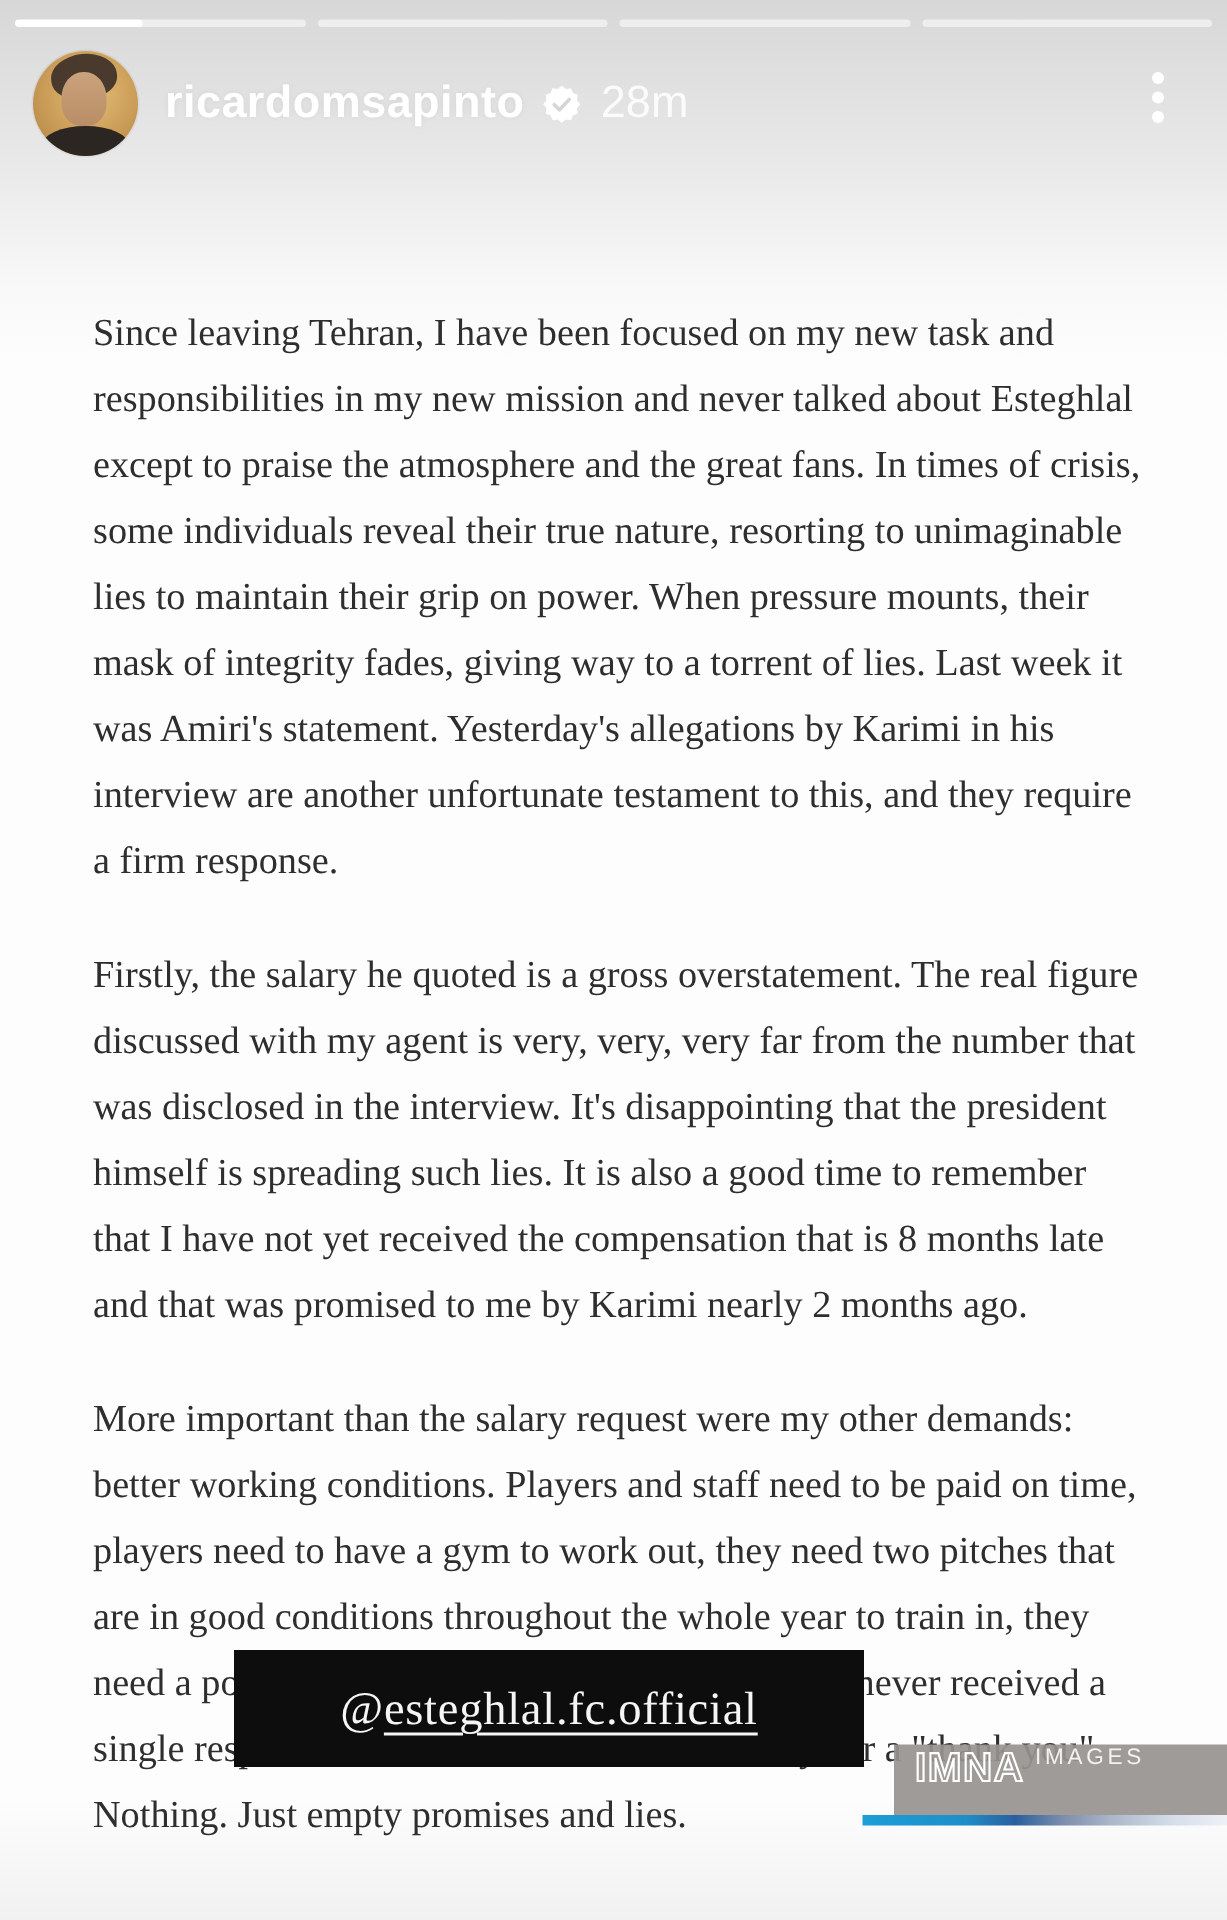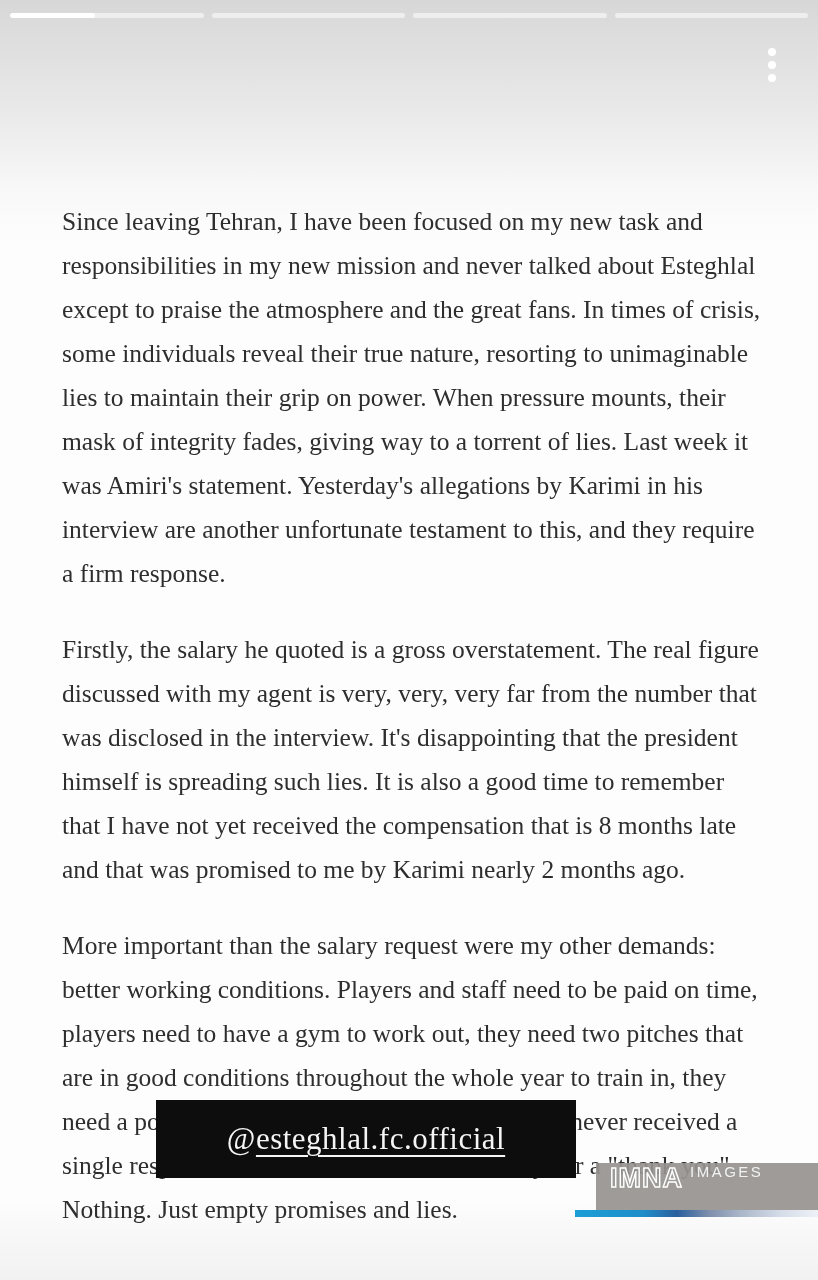--- a/index.html
+++ b/index.html
@@ -127,20 +127,33 @@
 
   <div class="progress-row">
     <div class="progress-seg">
       <div class="progress-fill" style="width: 44%;"></div>
     </div>
     <div class="progress-seg"></div>
     <div class="progress-seg"></div>
     <div class="progress-seg"></div>
   </div>
 
+  <div class="header">
+    <div class="avatar">
+      <div class="hair"></div>
+      <div class="face"></div>
+      <div class="suit"></div>
+    </div>
+    <span class="username">ricardomsapinto</span>
+    <svg class="badge" viewBox="0 0 24 24">
+      <polygon fill="#ffffff" points="23,12 21,14.4 21.5,17.5 18.6,18.6 17.5,21.5 14.4,21 12,23 9.6,21 6.5,21.5 5.4,18.6 2.5,17.5 3,14.4 1,12 3,9.6 2.5,6.5 5.4,5.4 6.5,2.5 9.6,3 12,1 14.4,3 17.5,2.5 18.6,5.4 21.5,6.5 21,9.6"></polygon>
+      <path d="M7.6,12.3 L10.7,15.3 L16.4,9.2" fill="none" stroke="#d6d6d6" stroke-width="2.2" stroke-linecap="round" stroke-linejoin="round"></path>
+    </svg>
+    <span class="timestamp">28m</span>
+  </div>
 
   <div class="menu">
     <div class="dot"></div>
     <div class="dot"></div>
     <div class="dot"></div>
   </div>
 
   <div class="body-text">
     <p>Since leaving Tehran, I have been focused on my new task and responsibilities in my new mission and never talked about Esteghlal except to praise the atmosphere and the great fans.  In times of crisis, some individuals reveal their true nature, resorting to unimaginable lies to maintain their grip on power. When pressure mounts, their mask of integrity fades, giving way to a torrent of lies. Last week it was Amiri's statement. Yesterday's allegations by Karimi in his interview are another unfortunate testament to this, and they require a firm response.</p>
     <p>Firstly, the salary he quoted is a gross overstatement. The real figure discussed with my agent is very, very, very far from the number that was disclosed in the interview. It's disappointing that the president himself is spreading such lies. It is also a good time to remember that I have not yet received the compensation that is 8 months late and that was promised to me by Karimi nearly 2 months ago.</p>

